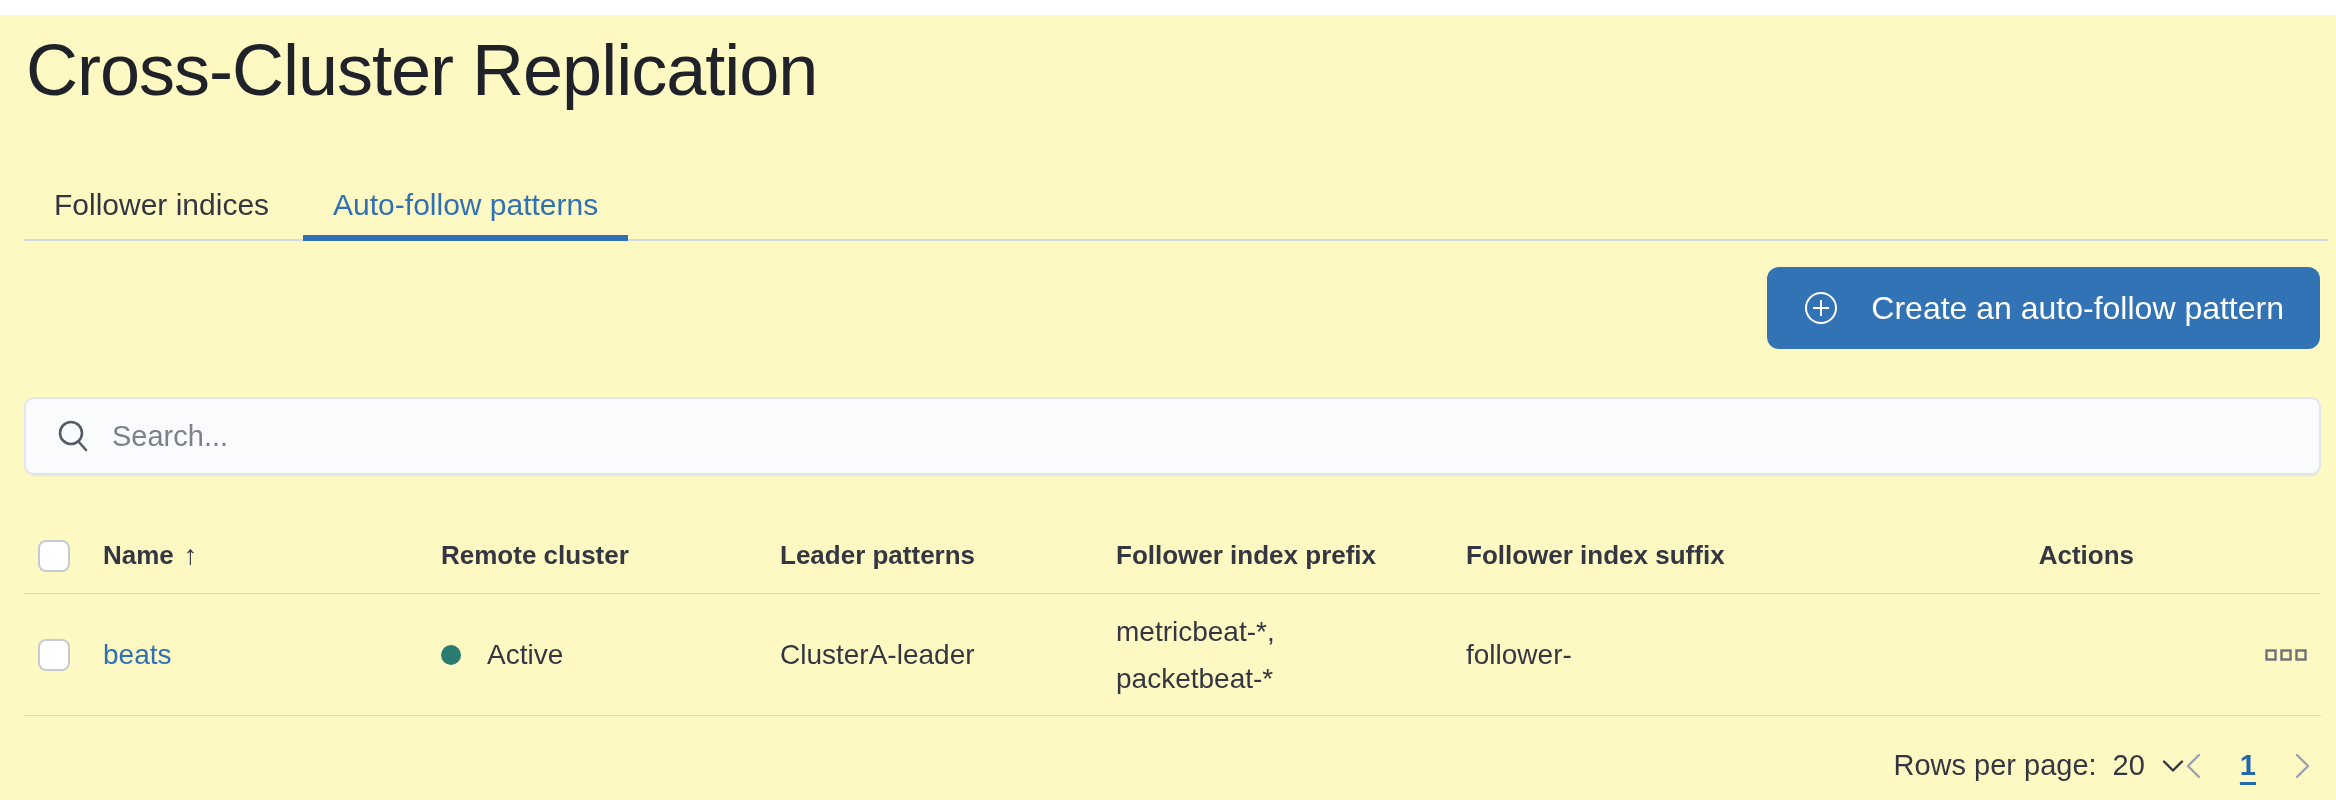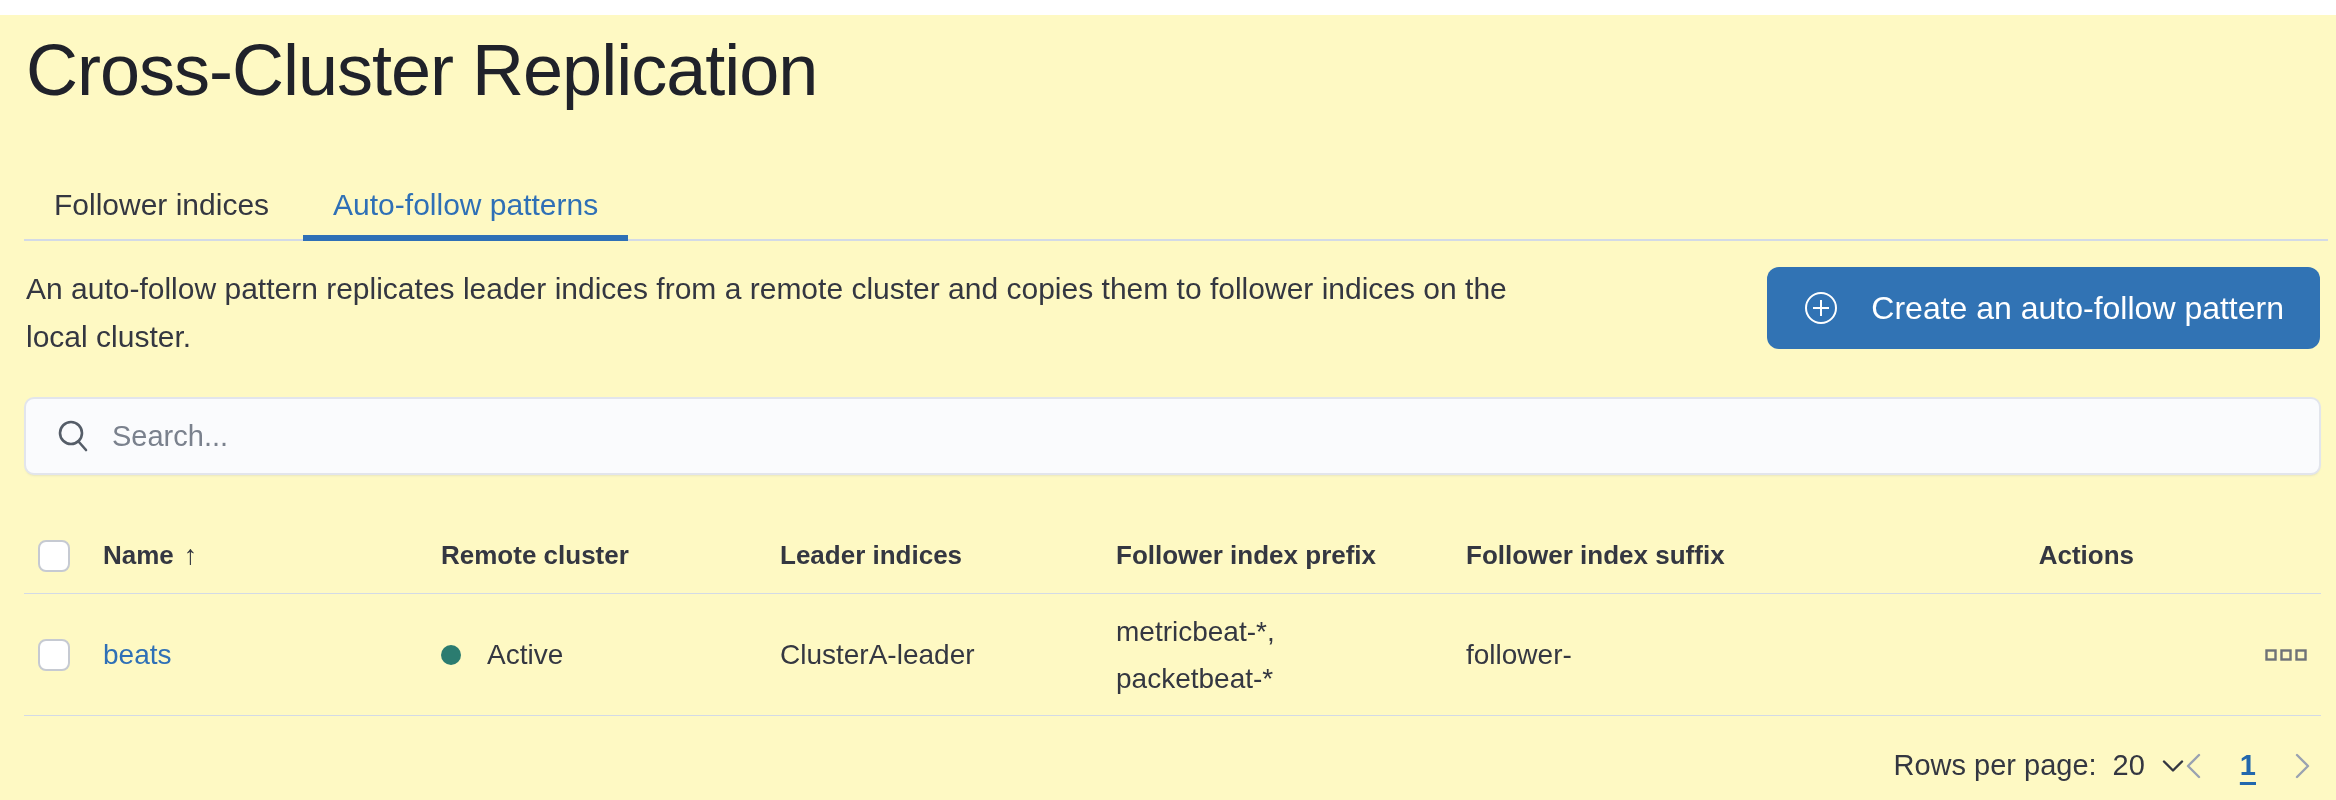--- a/index.html
+++ b/index.html
@@ -70,24 +70,20 @@
 
 <div class="screen">
 
   <h1 class="page-title">Cross-Cluster Replication</h1>
 
   <div class="tabs">
     <div class="tab">Follower indices</div>
     <div class="tab active">Auto-follow patterns</div>
   </div>
 
-  <div class="desc">
-    <div>An auto-follow pattern replicates leader indices from a remote cluster and copies them to follower indices on the</div>
-    <div>local cluster.</div>
-  </div>
 
   <button class="create-btn">
     <svg width="36" height="36" viewBox="0 0 36 36">
       <circle cx="18" cy="18" r="15" fill="none" stroke="#ffffff" stroke-width="2"></circle>
       <line x1="18" y1="10" x2="18" y2="26" stroke="#ffffff" stroke-width="2"></line>
       <line x1="10" y1="18" x2="26" y2="18" stroke="#ffffff" stroke-width="2"></line>
     </svg>
     <span>Create an auto-follow pattern</span>
   </button>
 
@@ -101,21 +97,21 @@
 
   <div class="thead grid-cols">
     <div>
       <div class="checkbox"></div>
     </div>
     <div class="th">
       <span>Name</span>
       <span class="sort-arrow">↑</span>
     </div>
     <div class="th">Remote cluster</div>
-    <div class="th">Leader indices</div>
+    <div class="th">Leader patterns</div>
     <div class="th">Follower index prefix</div>
     <div class="th">Follower index suffix</div>
     <div class="th right">Actions</div>
   </div>
 
   <div class="trow grid-cols">
     <div>
       <div class="checkbox"></div>
     </div>
     <div class="td">

